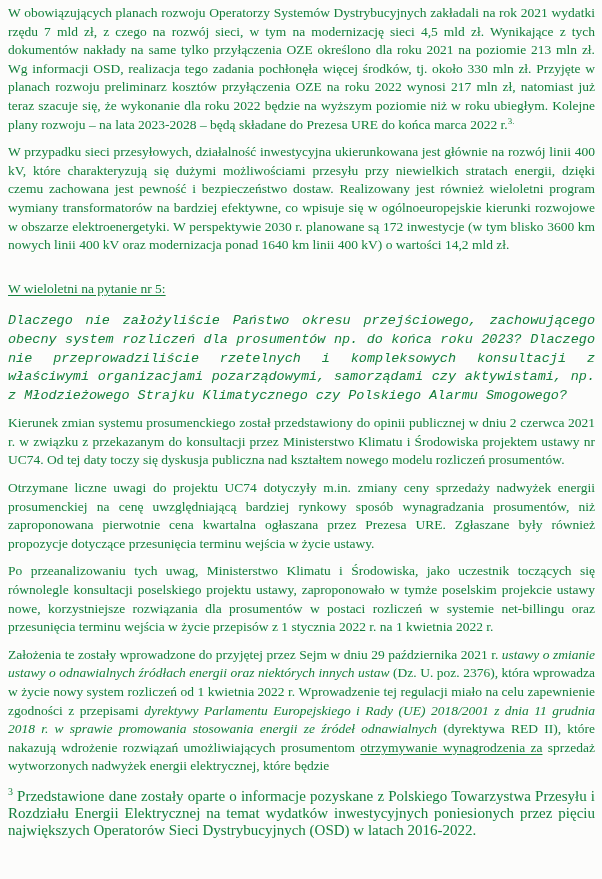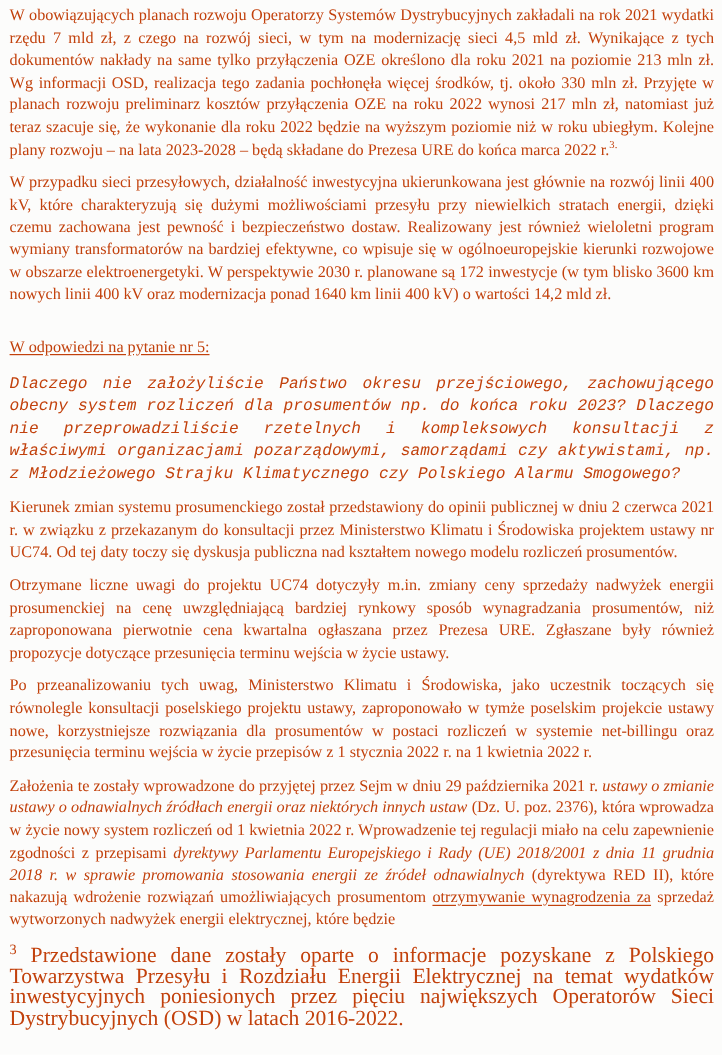--- a/index.html
+++ b/index.html
@@ -38,33 +38,33 @@
   .run.underline { text-decoration: underline; text-underline-offset: 2px; }
   sup.run {
     font-size: 0.66em;
     vertical-align: super;
     line-height: 0;
   }
   .footnote-block {
     margin-top: 12px;
   }
   .para.footnote-para {
-    font-size: 18px;
+    font-size: 15px;
     line-height: 17.2px;
     margin-bottom: 0;
   }
 </style>
 </head>
 <body>
 
-<div class="page" style="background: rgb(252, 252, 251); color: #c2410c;">
+<div class="page" style="background: rgb(252, 252, 251); color: #15803d;">
   <div>
       <p class="para body"><span class="run normal">W obowiązujących planach rozwoju Operatorzy Systemów Dystrybucyjnych zakładali na rok 2021 wydatki rzędu 7 mld zł, z czego na rozwój sieci, w tym na modernizację sieci 4,5 mld zł. Wynikające z tych dokumentów nakłady na same tylko przyłączenia OZE określono dla roku 2021 na poziomie 213 mln zł. Wg informacji OSD, realizacja tego zadania pochłonęła więcej środków, tj. około 330 mln zł. Przyjęte w planach rozwoju preliminarz kosztów przyłączenia OZE na roku 2022 wynosi 217 mln zł, natomiast już teraz szacuje się, że wykonanie dla roku 2022 będzie na wyższym poziomie niż w roku ubiegłym. Kolejne plany rozwoju – na lata 2023-2028 – będą składane do Prezesa URE do końca marca 2022 r.</span><sup class="run sup">3.</sup></p>
       <p class="para body"><span class="run normal">W przypadku sieci przesyłowych, działalność inwestycyjna ukierunkowana jest głównie na rozwój linii 400 kV, które charakteryzują się dużymi możliwościami przesyłu przy niewielkich stratach energii, dzięki czemu zachowana jest pewność i bezpieczeństwo dostaw. Realizowany jest również wieloletni program wymiany transformatorów na bardziej efektywne, co wpisuje się w ogólnoeuropejskie kierunki rozwojowe w obszarze elektroenergetyki. W perspektywie 2030 r. planowane są 172 inwestycje (w tym blisko 3600 km nowych linii 400 kV oraz modernizacja ponad 1640 km linii 400 kV) o wartości 14,2 mld zł.</span></p>
-      <p class="para heading"><span class="run underline">W odpowiedzi na pytanie nr 5:</span></p>
+      <p class="para heading"><span class="run underline">W wieloletni na pytanie nr 5:</span></p>
       <p class="para question"><span class="run italic">Dlaczego nie założyliście Państwo okresu przejściowego, zachowującego obecny system rozliczeń dla prosumentów np. do końca roku 2023? Dlaczego nie przeprowadziliście rzetelnych i kompleksowych konsultacji z właściwymi organizacjami pozarządowymi, samorządami czy aktywistami, np. z Młodzieżowego Strajku Klimatycznego czy Polskiego Alarmu Smogowego?</span></p>
       <p class="para body"><span class="run normal">Kierunek zmian systemu prosumenckiego został przedstawiony do opinii publicznej w dniu 2 czerwca 2021 r. w związku z przekazanym do konsultacji przez Ministerstwo Klimatu i Środowiska projektem ustawy nr UC74. Od tej daty toczy się dyskusja publiczna nad kształtem nowego modelu rozliczeń prosumentów.</span></p>
       <p class="para body"><span class="run normal">Otrzymane liczne uwagi do projektu UC74 dotyczyły m.in. zmiany ceny sprzedaży nadwyżek energii prosumenckiej na cenę uwzględniającą bardziej rynkowy sposób wynagradzania prosumentów, niż zaproponowana pierwotnie cena kwartalna ogłaszana przez Prezesa URE. Zgłaszane były również propozycje dotyczące przesunięcia terminu wejścia w życie ustawy.</span></p>
       <p class="para body"><span class="run normal">Po przeanalizowaniu tych uwag, Ministerstwo Klimatu i Środowiska, jako uczestnik toczących się równolegle konsultacji poselskiego projektu ustawy, zaproponowało w tymże poselskim projekcie ustawy nowe, korzystniejsze rozwiązania dla prosumentów w postaci rozliczeń w systemie net-billingu oraz przesunięcia terminu wejścia w życie przepisów z 1 stycznia 2022 r. na 1 kwietnia 2022 r.</span></p>
       <p class="para body"><span class="run normal">Założenia te zostały wprowadzone do przyjętej przez Sejm w dniu 29 października 2021 r. </span><span class="run italic">ustawy o zmianie ustawy o odnawialnych źródłach energii oraz niektórych innych ustaw</span><span class="run normal"> (Dz. U. poz. 2376), która wprowadza w życie nowy system rozliczeń od 1 kwietnia 2022 r. Wprowadzenie tej regulacji miało na celu zapewnienie zgodności z przepisami </span><span class="run italic">dyrektywy Parlamentu Europejskiego i Rady (UE) 2018/2001 z dnia 11 grudnia 2018 r. w sprawie promowania stosowania energii ze źródeł odnawialnych</span><span class="run normal"> (dyrektywa RED II), które nakazują wdrożenie rozwiązań umożliwiających prosumentom </span><span class="run underline">otrzymywanie wynagrodzenia za</span><span class="run normal"> sprzedaż wytworzonych nadwyżek energii elektrycznej, które będzie</span></p>
     </div>
   <div class="footnote-block">
       <p class="para footnote-para"><sup class="run sup">3</sup><span class="run normal"> Przedstawione dane zostały oparte o informacje pozyskane z Polskiego Towarzystwa Przesyłu i Rozdziału Energii Elektrycznej na temat wydatków inwestycyjnych poniesionych przez pięciu największych Operatorów Sieci Dystrybucyjnych (OSD) w latach 2016-2022.</span></p>
     </div>
 </div>

